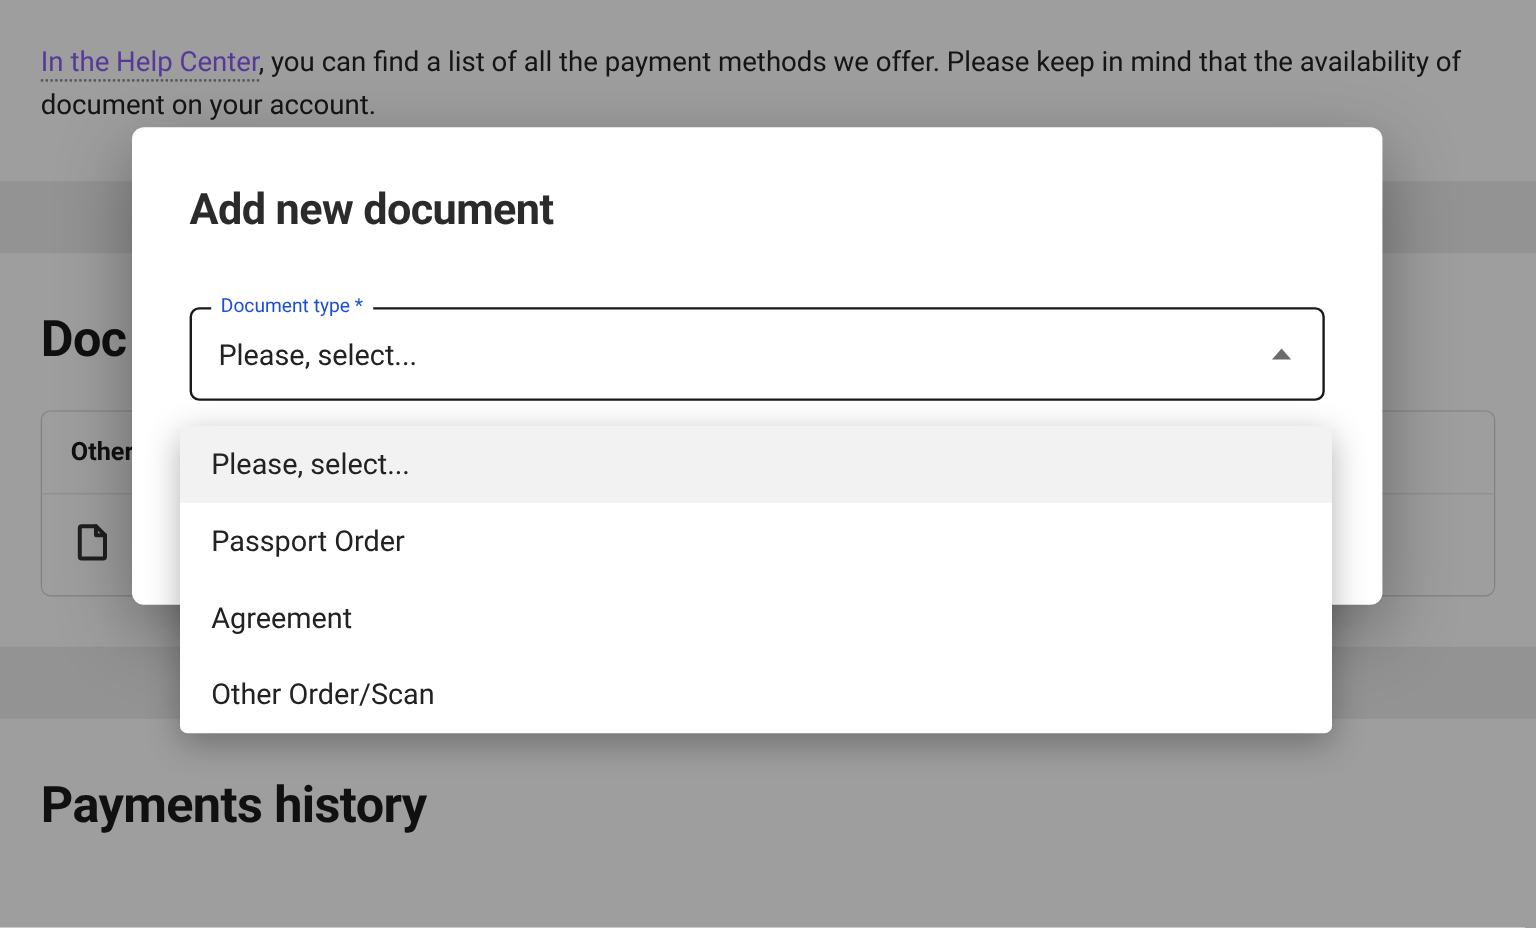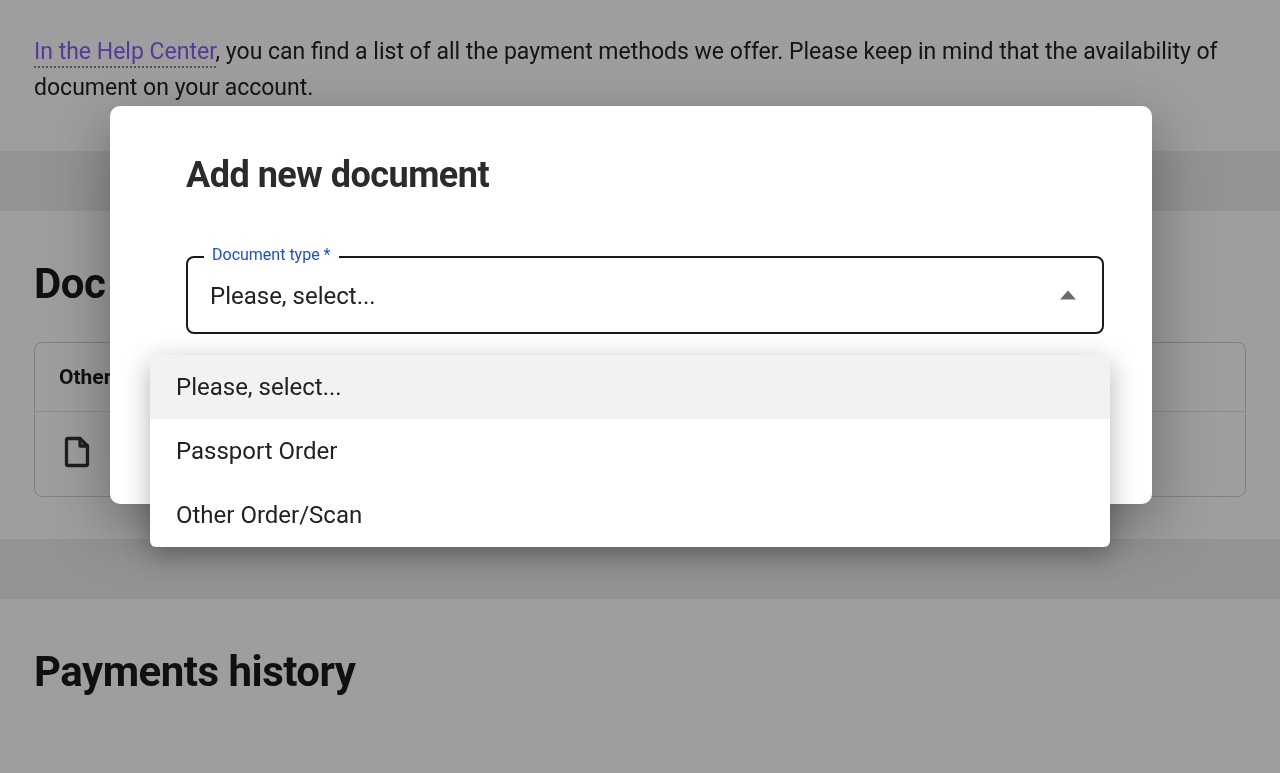--- a/index.html
+++ b/index.html
@@ -100,21 +100,21 @@
     }
 
     
     .modal {
       position: absolute;
       left: 110px;
       top: 106px;
       width: 1042px;
       background: #fff;
       border-radius: 10px;
-      padding: 48px 48px 170px 76px;
+      padding: 48px 48px 170px 48px;
       box-shadow: 0 20px 60px rgba(0,0,0,0.35);
     }
     .modal-title {
       font-size: 36px;
       font-weight: 700;
       color: #2b2b2b;
       letter-spacing: -0.5px;
     }
 
     .select-wrap {
@@ -227,14 +227,15 @@
     <div class="select-box">
       <span>Please, select...</span>
       <span class="caret"></span>
     </div>
   </div>
 </div>
 
 <div class="dropdown-list">
   <div class="dropdown-option selected">Please, select...</div>
   <div class="dropdown-option">Passport Order</div>
+  <div class="dropdown-option">Agreement</div>
   <div class="dropdown-option">Other Order/Scan</div>
 </div>
 
 </body></html>

